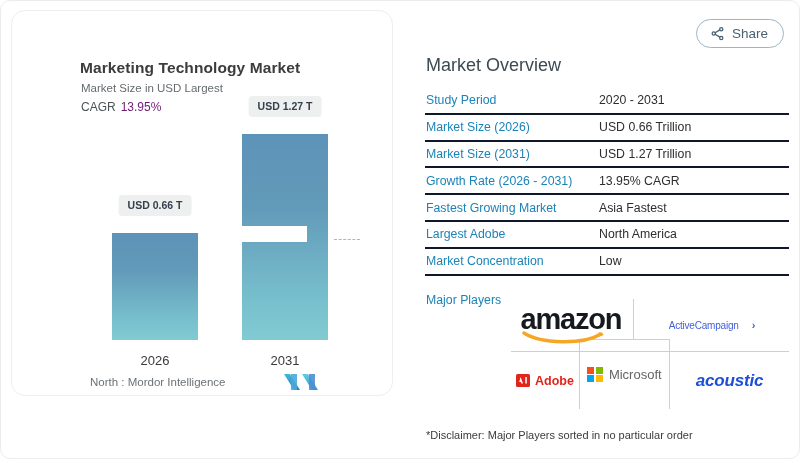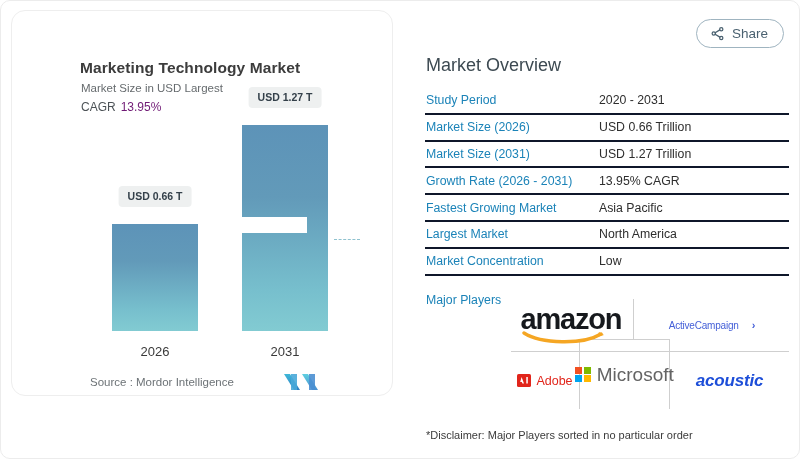--- a/index.html
+++ b/index.html
@@ -68,21 +68,21 @@
   
   .plot {
     position: absolute;
     left: 60px;
     top: 105px;
     width: 300px;
     height: 230px;
   }
   .bar-group {
     position: absolute;
-    bottom: 15px;
+    bottom: 6px;
   }
   .bar {
     position: absolute;
     bottom: 0;
     width: 100%;
     background: linear-gradient(to bottom, #5d93b8 0%, #629ab9 35%, #77bfcd 80%, #82cbd2 100%);
   }
   .notch {
     position: absolute;
     background: #ffffff;
@@ -239,26 +239,26 @@
   .amazon-smile { display: block; margin-top: -3px; }
   .ac-text {
     font-size: 10px;
     color: #4560d8;
     letter-spacing: -0.2px;
     white-space: nowrap;
   }
   .adobe-wrap { display: flex; align-items: center; gap: 5px; }
   .adobe-text {
     font-size: 12.5px;
-    font-weight: normal;
+    font-weight: bold;
     color: #e1251b;
   }
   .ms-wrap { display: flex; align-items: center; gap: 6px; }
   .ms-text {
-    font-size: 19px;
+    font-size: 13px;
     color: #646464;
   }
   .ms-grid {
     display: grid;
     grid-template-columns: 7px 7px;
     grid-template-rows: 7px 7px;
     gap: 1.5px;
   }
   .acoustic-text {
     font-size: 17px;
@@ -306,21 +306,21 @@
         <div class="value-chip" style="bottom:223px;">USD 1.27 T</div>
         <div class="bar" style="height:206px;">
           <div class="notch" style="left:0; bottom:98px; width:65px;"></div>
         </div>
         <div class="x-label" style="bottom:-28px;">2031</div>
       </div>
 
       <div class="dash-line" style="left:262px; bottom:106px;"></div>
     </div>
 
-    <div class="source-row">Source :  Mordor Intelligence</div>
+    <div class="source-row">North :  Mordor Intelligence</div>
 
     <div class="mordor-logo">
       <svg width="34" height="18" viewBox="0 0 34 18">
         <defs>
           <linearGradient id="mg1" x1="0" y1="0" x2="0" y2="1">
             <stop offset="0%" stop-color="#3fb8d8"></stop>
             <stop offset="100%" stop-color="#2f7fc4"></stop>
           </linearGradient>
           <linearGradient id="mg2" x1="0" y1="0" x2="0" y2="1">
             <stop offset="0%" stop-color="#5ecfe0"></stop>
@@ -352,24 +352,24 @@
         <tr>
           <td class="ov-key">Market Size (2031)</td>
           <td class="ov-val">USD 1.27 Trillion</td>
         </tr>
         <tr>
           <td class="ov-key">Growth Rate (2026 - 2031)</td>
           <td class="ov-val">13.95% CAGR</td>
         </tr>
         <tr>
           <td class="ov-key">Fastest Growing Market</td>
-          <td class="ov-val">Asia Pacific</td>
-        </tr>
-        <tr>
-          <td class="ov-key">Largest Market</td>
+          <td class="ov-val">Asia Fastest</td>
+        </tr>
+        <tr>
+          <td class="ov-key">Largest Adobe</td>
           <td class="ov-val">North America</td>
         </tr>
         <tr>
           <td class="ov-key">Market Concentration</td>
           <td class="ov-val">Low</td>
         </tr>
       </tbody>
     </table>
 
     <div class="players-title">Major Players</div>

